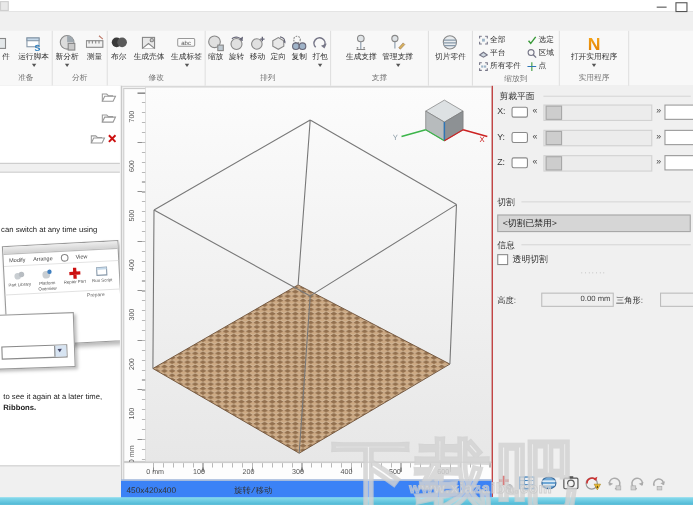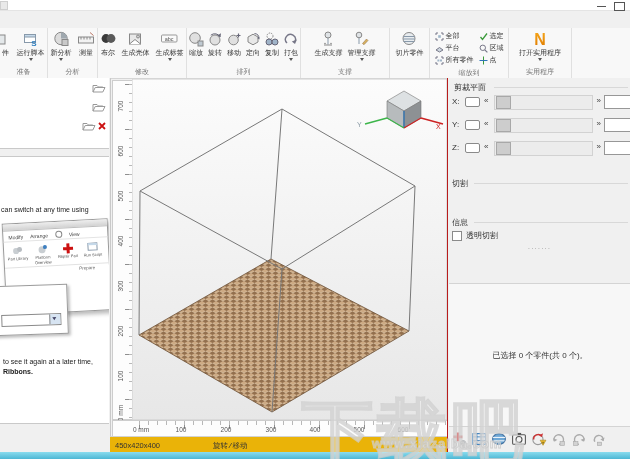--- a/index.html
+++ b/index.html
@@ -82,21 +82,21 @@
   .inforow{position:absolute;left:4px;right:0;height:13px;font-size:7.5px;color:#333;}
   .inf-lab{position:absolute;left:0;top:2px;}
   .inf-field{position:absolute;left:40px;width:62px;height:11px;background:#efefef;border:1px solid #bdbdbd;font-size:7px;color:#444;text-align:right;line-height:11px;padding-right:2px;}
   .inf-lab2{position:absolute;left:108px;top:2px;}
   .inf-field2{position:absolute;left:148px;width:40px;height:11px;background:#efefef;border:1px solid #bdbdbd;}
   .parts{position:absolute;left:1px;right:0;top:205px;height:142px;background:#f7f7f7;border-top:1px solid #d4d4d4;border-bottom:1px solid #d4d4d4;}
   .selmsg{position:absolute;left:0;right:0;top:66px;text-align:center;font-size:8px;color:#333;}
   .rp-icons{position:absolute;left:1px;right:0;bottom:2px;height:22px;display:flex;align-items:center;gap:4px;padding-left:2px;}
   .rp-ic{width:16px;height:16px;}
   
-  .statusbar{position:absolute;left:110px;top:436px;width:337px;height:16px;background:#eab308;border-top:1px solid #d2d2d2;font-size:7.5px;color:#333;}
+  .statusbar{position:absolute;left:110px;top:436px;width:337px;height:16px;background:#3b82f6;border-top:1px solid #d2d2d2;font-size:7.5px;color:#333;}
   .st{position:absolute;top:4px;white-space:nowrap;}
   .bluebar{position:absolute;left:0;top:452px;width:630px;height:7px;background:linear-gradient(#8adcee,#4db7d4);}
   
   .wm{position:absolute;z-index:50;pointer-events:none;color:rgba(250,250,250,.38);
       -webkit-text-stroke:2px rgba(205,205,205,.75);font-weight:bold;}
   .wm-big{left:302px;top:386px;font-size:71px;letter-spacing:4px;}
   .wm-url{left:372px;top:436px;font-size:13px;-webkit-text-stroke:1px rgba(200,200,200,.8);letter-spacing:1px;}
   .folder-x{display:flex;align-items:center;}
 </style>
 </head>
@@ -528,28 +528,32 @@
 
     <div class="transp">
       <span class="cb2"></span>
       <span>透明切割</span>
     </div>
 
     <div class="dots">·······</div>
 
     <span class="sec-title" style="left:4px;top:100px;">切割</span>
     <div class="sec-line" style="left:26px;right:3px;top:105px;"></div>
+    <div class="cutdd">&lt;切割已禁用&gt;</div>
 
     <span class="sec-title" style="left:4px;top:139px;">信息</span>
     <div class="sec-line" style="left:26px;right:3px;top:144px;"></div>
 
-
-    <div class="parts">
-      <div class="selmsg">已选择 0 个零件(共 0 个)。</div>
-    </div>
+    <div class="inforow" style="top:188px;">
+      <span class="inf-lab">高度:</span>
+      <span class="inf-field">0.00 mm</span>
+      <span class="inf-lab2">三角形:</span>
+      <span class="inf-field2"></span>
+    </div>
+
 
     <div class="rp-icons">
       <svg class="rp-ic" viewBox="0 0 15 15">
         <path d="M6.5 1.5 V9.5 M2.5 5.5 H10.5" stroke="#cc2222" stroke-width="2.4" fill="none"></path>
         <circle cx="11.3" cy="11.3" r="2.6" fill="#9aa0a6"></circle>
           <circle cx="11.3" cy="11.3" r="1" fill="#e8e8e8"></circle>
       </svg>
       <svg class="rp-ic" viewBox="0 0 15 15">
         <rect x="1.5" y="2.5" width="12" height="10" fill="#eef3f8" stroke="#2e75b6"></rect>
         <path d="M1.5 5.5 H13.5 M1.5 9 H13.5 M5.5 2.5 V12.5 M9.5 2.5 V12.5" stroke="#2e75b6" stroke-width="0.8" fill="none"></path>

